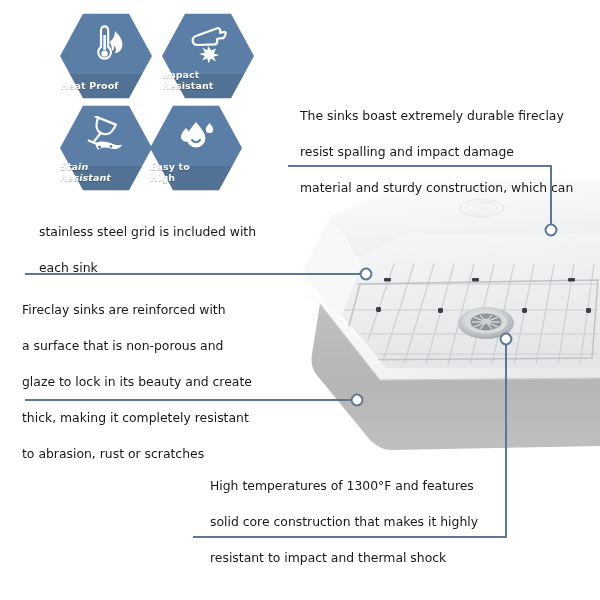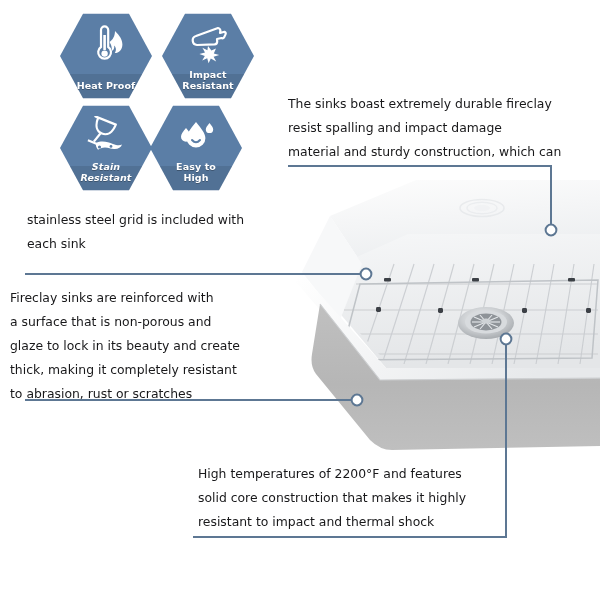--- a/index.html
+++ b/index.html
@@ -53,21 +53,21 @@
     left: 50%;
     top: 12px;
     transform: translateX(-50%);
     width: 46px;
     height: 40px;
   }
   .badge-label {
     position: absolute;
     left: 0; right: 0;
     bottom: 9px;
-    text-align: center;
+    text-align: left;
     color: #ffffff;
     font-size: 9.5px;
     font-weight: bold;
     line-height: 10.5px;
     letter-spacing: 0.1px;
     text-shadow: 0 1px 0 rgba(0,0,0,0.25);
   }
 
   
   .sink-wrap {
@@ -76,21 +76,21 @@
     top: 168px;
     width: 308px;
     height: 290px;
   }
 
   
   .callout {
     position: absolute;
   }
   .callout p {
-    margin: 0;
+    margin: 12px;
     color: #18181a;
     font-size: 12.4px;
     line-height: 24px;
     white-space: nowrap;
   }
   .c-tr { left: 288px; top: 92px; }
   .c-l1 { left: 27px;  top: 208px; }
   .c-l2 { left: 10px;  top: 286px; }
   .c-bt { left: 198px; top: 462px; }
 
@@ -280,21 +280,21 @@
 
   <div class="callout c-l2">
     <p>Fireclay sinks are reinforced with</p>
     <p>a surface that is non-porous and</p>
     <p>glaze to lock in its beauty and create</p>
     <p>thick, making it completely resistant</p>
     <p>to abrasion, rust or scratches</p>
   </div>
 
   <div class="callout c-bt">
-    <p>High temperatures of 2200°F and features</p>
+    <p>High temperatures of 1300°F and features</p>
     <p>solid core construction that makes it highly</p>
     <p>resistant to impact and thermal shock</p>
   </div>
 
   <svg class="connectors" viewBox="0 0 600 600">
     <g fill="none" stroke="#5d7793" stroke-width="2">
       <path d="M288 166 L551 166 L551 224"></path>
       <path d="M25 274 L361 274"></path>
       <path d="M25 400 L352 400"></path>
       <path d="M506 344 L506 537 L193 537"></path>

